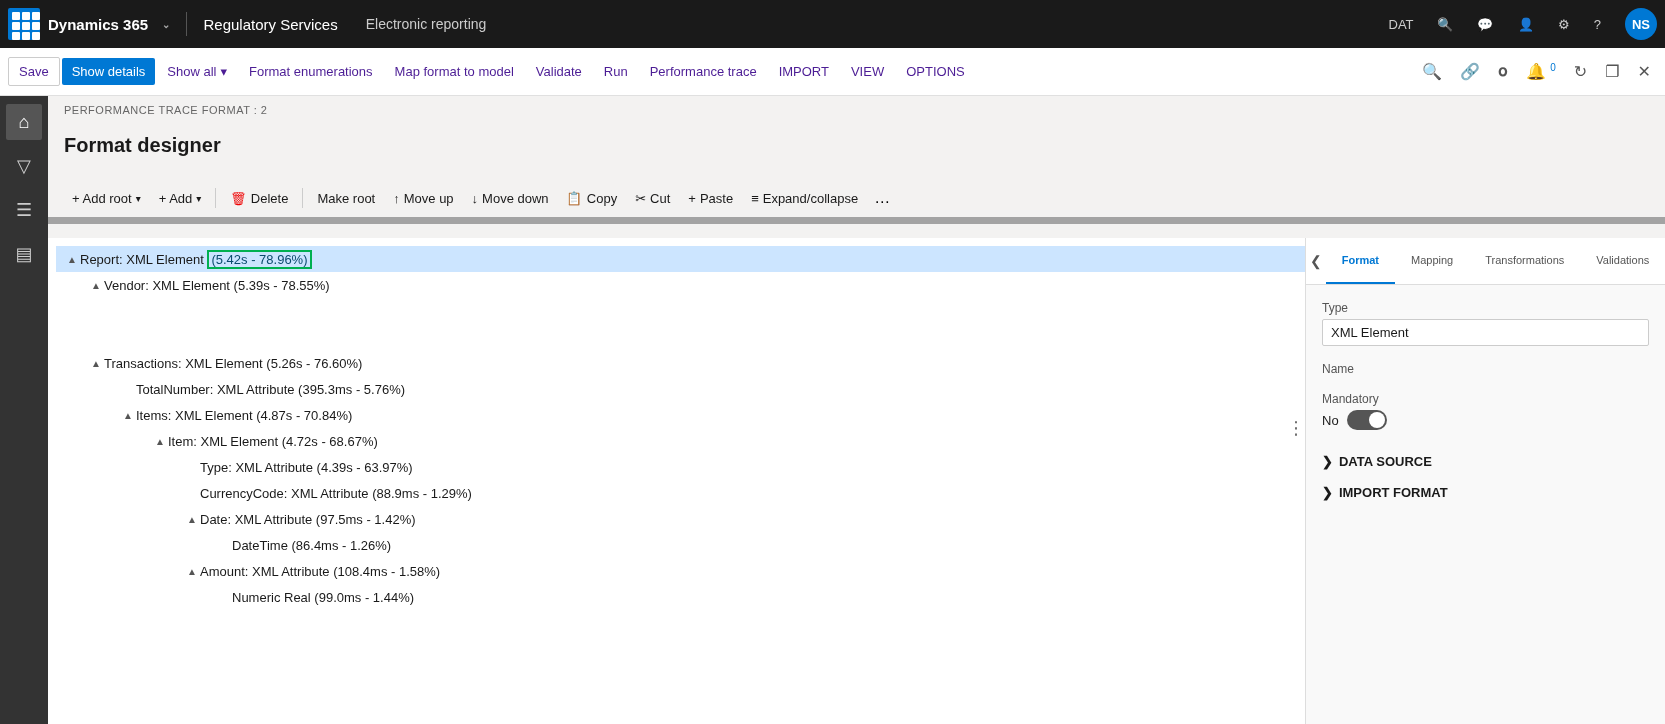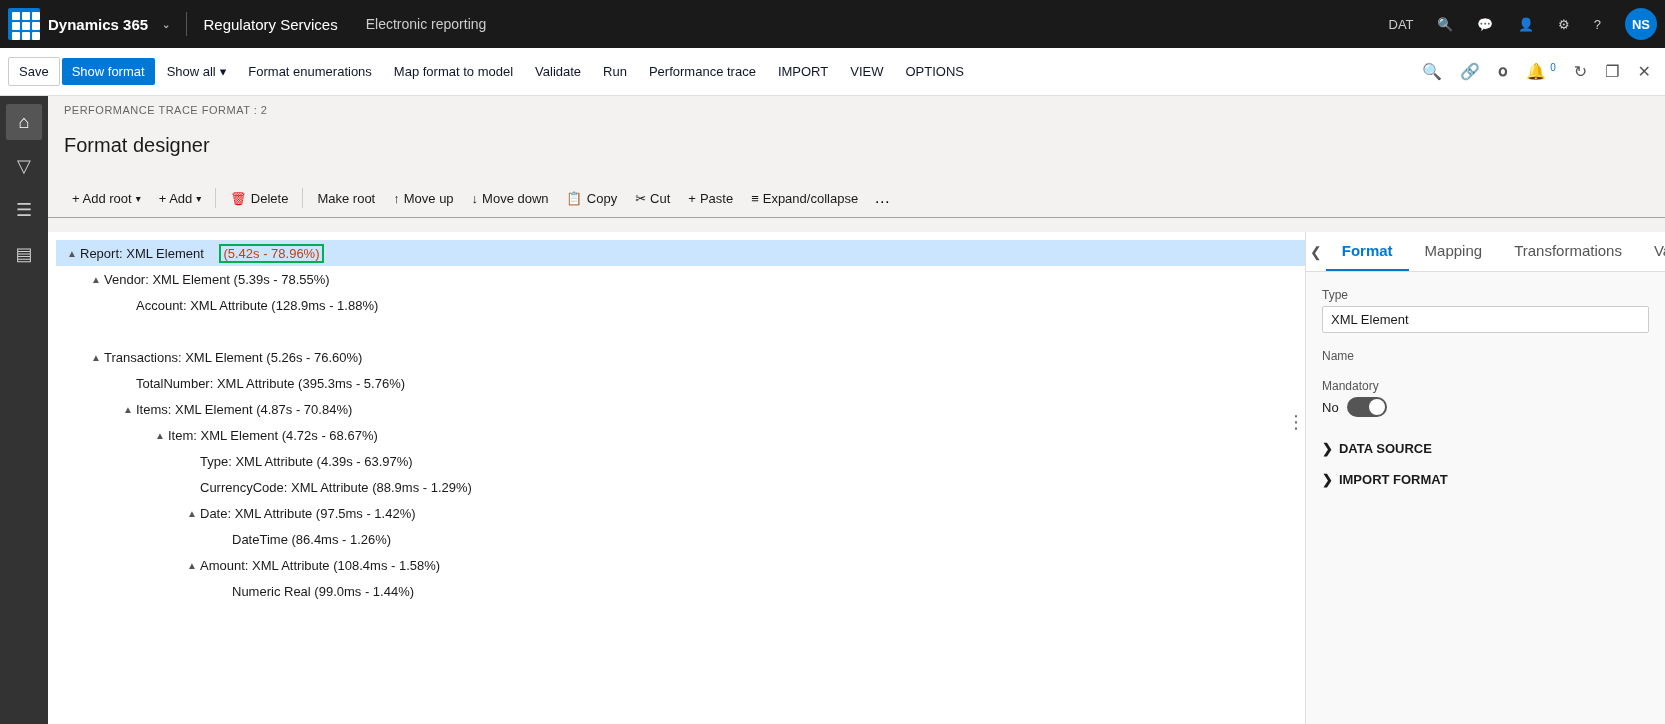--- a/index.html
+++ b/index.html
@@ -37,21 +37,21 @@
       display: flex;
       align-items: center;
       padding: 0 8px;
       border-bottom: 1px solid #e0e0e0;
       gap: 2px;
     }
     .ribbon-btn {
       display: flex; align-items: center; gap: 4px;
       padding: 6px 10px;
       border: none; background: transparent;
-      cursor: pointer; font-size: 13px; color: #0f172a;
+      cursor: pointer; font-size: 13px; color: #4c1d95;
       border-radius: 2px; white-space: nowrap;
     }
     .ribbon-btn.active { background: #0078d4; color: white; }
     .ribbon-btn.save-btn { border: 1px solid #ccc; }
     .ribbon-right { margin-left: auto; display: flex; align-items: center; gap: 6px; }
     .ribbon-icon-btn { border: none; background: transparent; cursor: pointer; padding: 4px 6px; font-size: 16px; color: #555; }
 
     
     .layout { display: flex; height: calc(724px - 96px); }
     .sidebar-left {
@@ -61,28 +61,28 @@
       padding-top: 8px; gap: 8px;
     }
     .sidebar-icon { width: 36px; height: 36px; display: flex; align-items: center; justify-content: center; color: #ccc; font-size: 18px; cursor: pointer; border-radius: 2px; }
     .sidebar-icon:hover, .sidebar-icon.active { color: white; background: #555; }
 
     
     .main { flex: 1; display: flex; flex-direction: column; overflow: hidden; gap: 14px; }
 
     
     .breadcrumb { background: #f3f2f1; padding: 8px 16px 0; font-size: 11px; color: #666; text-transform: uppercase; letter-spacing: 0.5px; }
-    .page-title { background: #f3f2f1; padding: 4px 16px 8px; font-size: 20px; font-weight: 400; color: #1a1a1a; }
+    .page-title { background: #f3f2f1; padding: 4px 16px 8px; font-size: 20px; font-weight: 700; color: #1a1a1a; }
 
     
     .toolbar {
       background: #f3f2f1;
       padding: 6px 16px;
       display: flex; align-items: center; gap: 2px;
-      border-bottom: 1px solid #a3a3a3;
+      border-bottom: 7px solid #a3a3a3;
     }
     .tool-btn {
       display: flex; align-items: center; gap: 4px;
       padding: 5px 8px; border: none; background: transparent;
       cursor: pointer; font-size: 13px; color: #1a1a1a;
       border-radius: 2px; white-space: nowrap;
     }
     .tool-btn .chevron { font-size: 10px; }
     .tool-separator { width: 1px; height: 20px; background: #ccc; margin: 0 4px; }
     .more-btn { padding: 4px 6px; border: none; background: transparent; cursor: pointer; font-size: 16px; }
@@ -95,35 +95,35 @@
     .tree-item {
       display: flex; align-items: center;
       padding: 5px 8px 5px 0;
       cursor: pointer;
       font-size: 13px;
       color: #1a1a1a;
     }
     .tree-item.selected { background: #cce5ff; }
     .tree-item .toggle { width: 16px; height: 16px; display: flex; align-items: center; justify-content: center; font-size: 10px; color: #555; cursor: pointer; }
     .tree-item .label { flex: 1; }
-    .tree-item .perf-highlight { border: 2px solid #00b050; padding: 0 2px; color: #c2410c; margin-left: 12px; }
+    .tree-item .perf-highlight { border: 2px solid #00b050; padding: 0 2px; color: #0c4a6e; }
 
     
     .right-panel {
       width: 360px;
       background: #f9f9f9;
       border-left: 1px solid #ddd;
       display: flex; flex-direction: column;
     }
     .right-panel-tabs {
       display: flex; border-bottom: 1px solid #ddd; background: white;
       align-items: center;
     }
     .right-tab {
-      padding: 10px 16px; font-size: 15px; cursor: pointer;
+      padding: 16px 16px; font-size: 11px; cursor: pointer;
       border-bottom: 2px solid transparent; color: #555;
     }
     .right-tab.active { color: #0078d4; border-bottom-color: #0078d4; font-weight: 600; }
 
     .right-panel-body { padding: 16px; flex: 1; overflow-y: auto; }
     .field-group { margin-bottom: 16px; }
     .field-label { font-size: 12px; color: #555; margin-bottom: 4px; }
     .field-value-box {
       background: white;
       border: 1px solid #ccc;
@@ -182,21 +182,21 @@
     <span>💬</span>
     <span>👤</span>
     <span>⚙</span>
     <span>?</span>
     <div class="avatar">NS</div>
   </div>
 </div>
 
 <div class="ribbon">
   <button class="ribbon-btn save-btn">Save</button>
-  <button class="ribbon-btn active">Show format</button>
+  <button class="ribbon-btn active">Show details</button>
   <button class="ribbon-btn">
     <span>Show all</span>
     <span>▾</span>
   </button>
   <button class="ribbon-btn">Format enumerations</button>
   <button class="ribbon-btn">Map format to model</button>
   <button class="ribbon-btn">Validate</button>
   <button class="ribbon-btn">Run</button>
   <button class="ribbon-btn">Performance trace</button>
   <button class="ribbon-btn">IMPORT</button>
@@ -282,21 +282,20 @@
             </span>
           </div>
 
           <div class="tree-item" style="padding-left: 32px;">
             <span class="toggle">▲</span>
             <span class="label">Vendor: XML Element (5.39s - 78.55%)</span>
           </div>
 
           <div class="tree-item" style="padding-left: 64px;">
             <span class="toggle" style="width:16px;"></span>
-            <span class="label">Account: XML Attribute (128.9ms - 1.88%)</span>
           </div>
 
           <div class="tree-item" style="padding-left: 64px;">
             <span class="toggle" style="width:16px;"></span>
           </div>
 
           <div class="tree-item" style="padding-left: 32px;">
             <span class="toggle">▲</span>
             <span class="label">Transactions: XML Element (5.26s - 76.60%)</span>
           </div>

